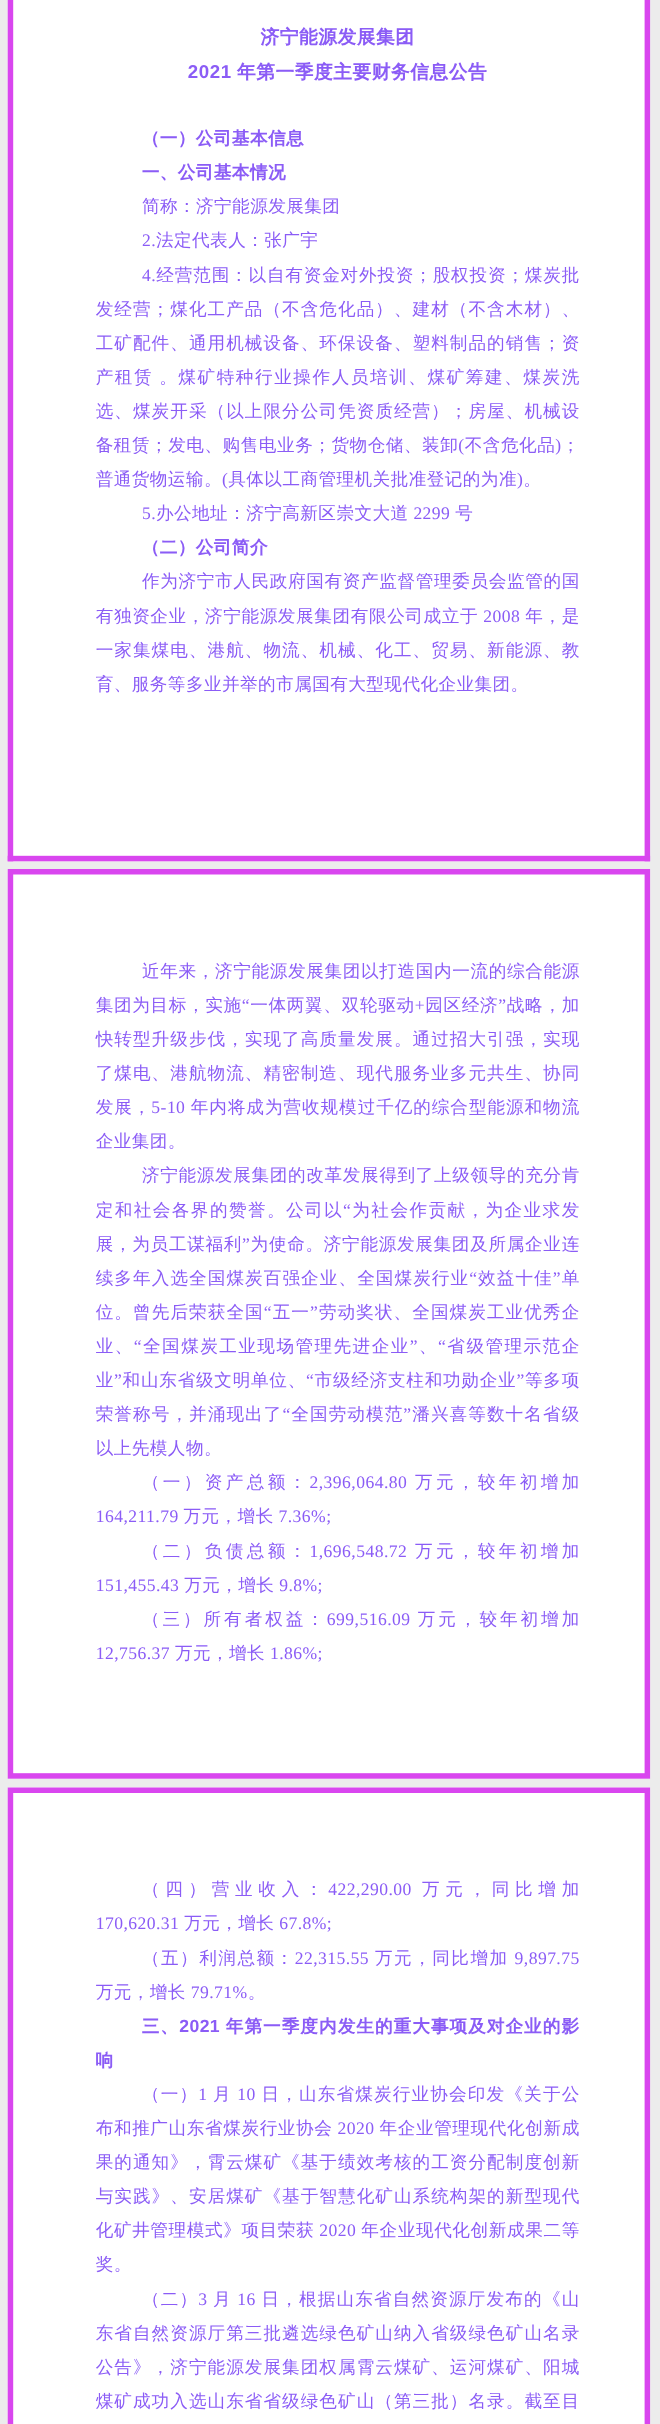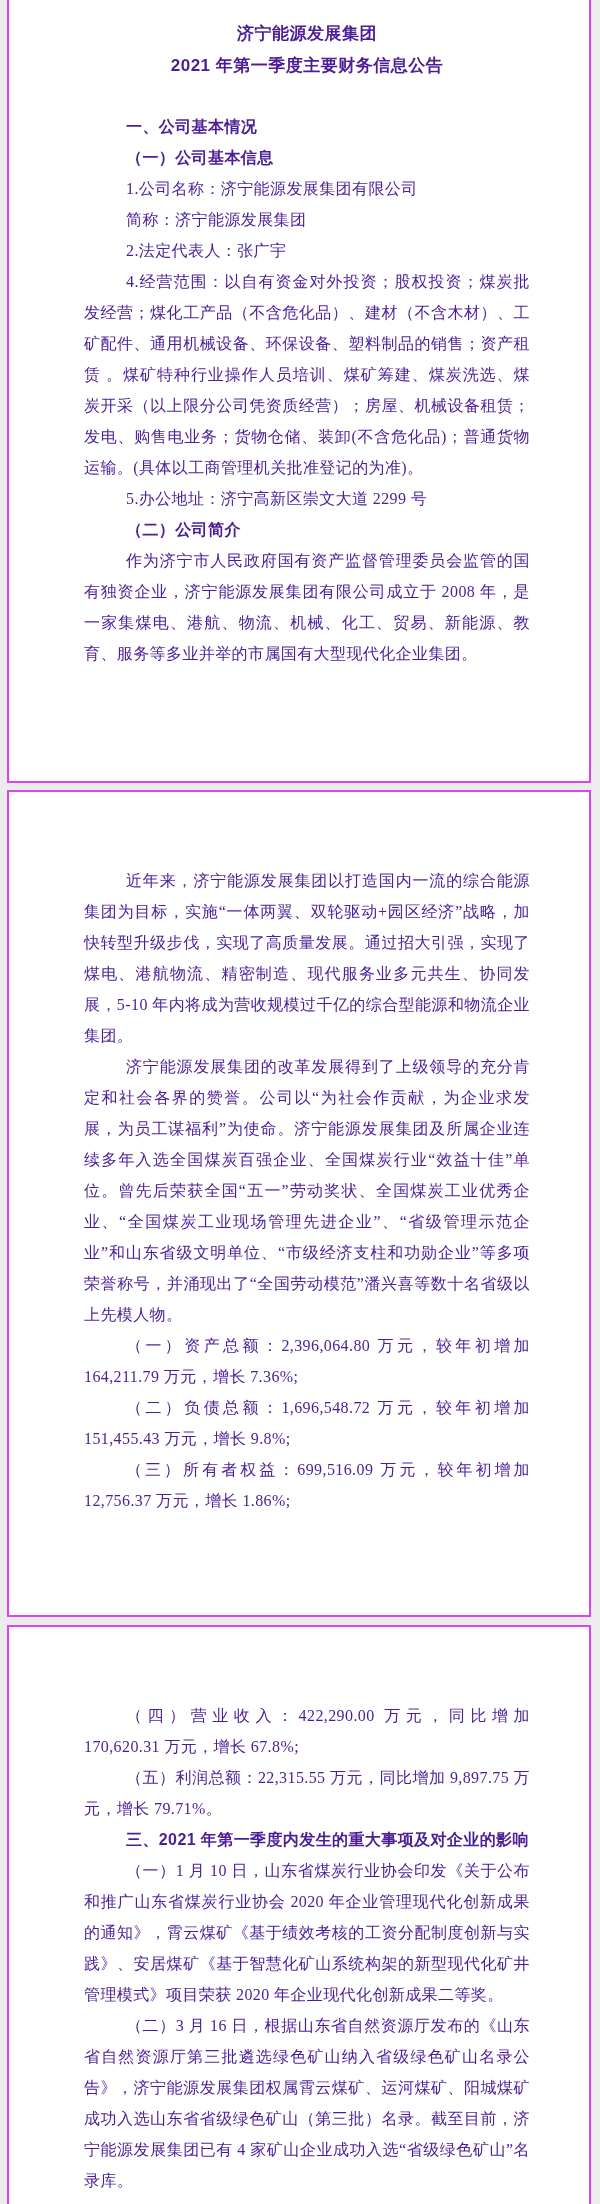--- a/index.html
+++ b/index.html
@@ -4,28 +4,28 @@
 <style>
   html, body { margin: 0; padding: 0; }
   body { background: #ececec; }
   .canvas {
     position: relative;
     width: 600px;
     height: 2204px;
     overflow: hidden;
     background: #ececec;
     font-family: "Liberation Serif", "DejaVu Serif", serif;
-    color: #4c1d95;
+    color: #8b5cf6;
   }
   .page {
     position: absolute;
     left: 7px;
     width: 584px;
     background: #ffffff;
-    border: 2px solid #d946ef;
+    border: 5px solid #d946ef;
     box-sizing: border-box;
   }
   .page-1 { top: -6px; height: 789px; border-top: none; }
   .page-2 { top: 790px; height: 827px; }
   .page-3 { top: 1625px; height: 640px; }
   .inner { padding: 0 59px 0 75px; }
   .page-1 .inner { padding-top: 24px; }
   .page-2 .inner { padding-top: 73px; }
   .page-3 .inner { padding-top: 73px; }
   p {
@@ -56,23 +56,22 @@
 <body>
 
 <div class="canvas">
 
   <section class="page page-1">
     <div class="inner">
       <div class="title-block">
         <p class="doc-title">济宁能源发展集团</p>
         <p class="doc-title">2021 年第一季度主要财务信息公告</p>
       </div>
+      <p class="h">（一）公司基本信息</p>
       <p class="h">一、公司基本情况</p>
-      <p class="h">（一）公司基本信息</p>
-      <p>1.公司名称：济宁能源发展集团有限公司</p>
       <p>简称：济宁能源发展集团</p>
       <p>2.法定代表人：张广宇</p>
       <p>4.经营范围：以自有资金对外投资；股权投资；煤炭批发经营；煤化工产品（不含危化品）、建材（不含木材）、工矿配件、通用机械设备、环保设备、塑料制品的销售；资产租赁 。煤矿特种行业操作人员培训、煤矿筹建、煤炭洗选、煤炭开采（以上限分公司凭资质经营）；房屋、机械设备租赁；发电、购售电业务；货物仓储、装卸(不含危化品)；普通货物运输。(具体以工商管理机关批准登记的为准)。</p>
       <p>5.办公地址：济宁高新区崇文大道 2299 号</p>
       <p class="h">（二）公司简介</p>
       <p>作为济宁市人民政府国有资产监督管理委员会监管的国有独资企业，济宁能源发展集团有限公司成立于 2008 年，是一家集煤电、港航、物流、机械、化工、贸易、新能源、教育、服务等多业并举的市属国有大型现代化企业集团。</p>
     </div>
   </section>
 
   <section class="page page-2">

